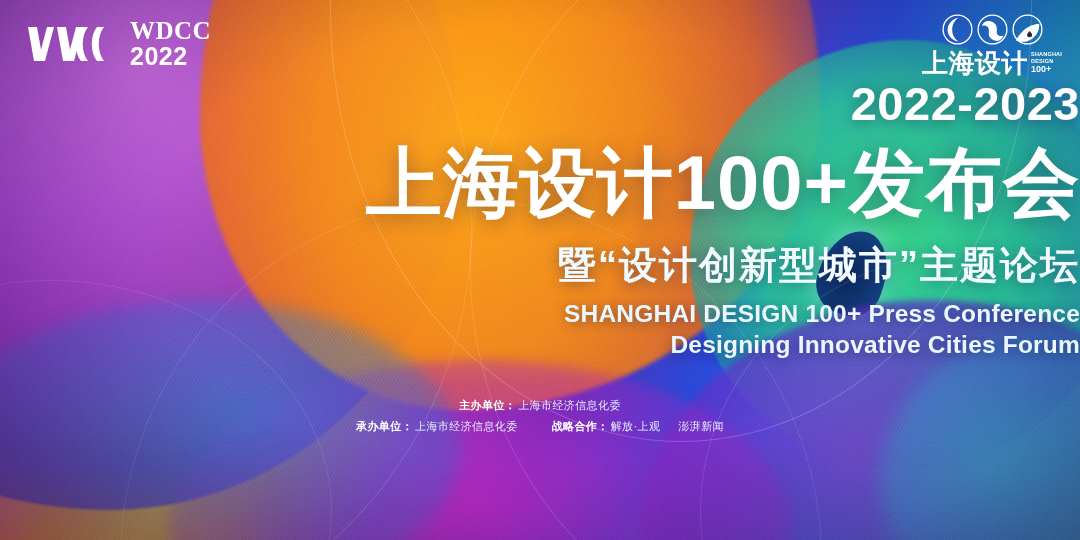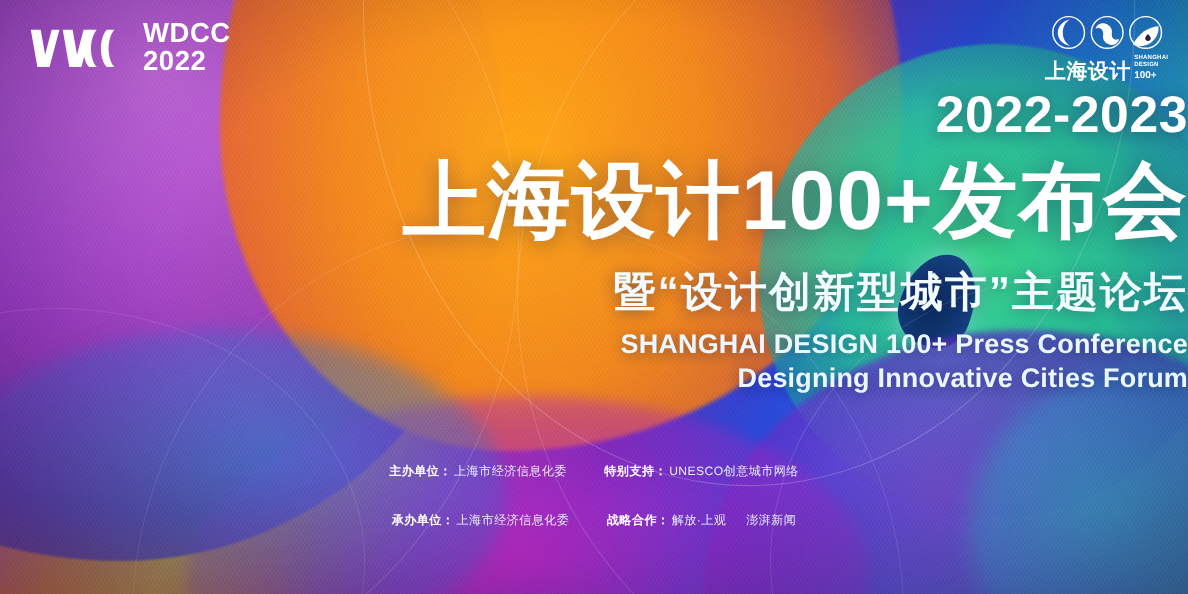--- a/index.html
+++ b/index.html
@@ -188,38 +188,38 @@
     gap: 11px;
     z-index: 6;
   }
   .wdcc-mark { width: 93px; height: 42px; display: block; }
   .wdcc-text {
     color: #ffffff;
     font-weight: 700;
     letter-spacing: .5px;
     line-height: 1.02;
   }
-  .wdcc-text .l1 { font-size: 25px; display: block; }
+  .wdcc-text .l1 { font-size: 25px; display: block; font-family: Liberation Serif, serif; }
   .wdcc-text .l2 { font-size: 25px; display: block; }
 
   
   .sdlogo {
     position: absolute;
     right: 18px; top: 14px;
     z-index: 6;
     display: flex;
     flex-direction: column;
     align-items: center;
     gap: 5px;
   }
   .sdlogo-marks { display: flex; gap: 4px; }
   .sdlogo-row2 { display: flex; align-items: flex-end; gap: 3px; }
   .sdlogo-cn {
     color: #fff;
-    font-size: 19px;
+    font-size: 26px;
     font-weight: 700;
     letter-spacing: .5px;
     line-height: 1;
   }
   .sdlogo-en {
     color: #fff;
     font-size: 5.5px;
     font-weight: 700;
     line-height: 1.18;
     letter-spacing: .2px;
@@ -290,21 +290,21 @@
   .credit-row {
     display: flex;
     align-items: baseline;
     justify-content: center;
     gap: 34px;
     font-size: 11px;
     letter-spacing: .4px;
     white-space: nowrap;
   }
   .credit-cell { display: inline-flex; align-items: baseline; gap: 2px; }
-  .credit-label { font-weight: 700; color: #ffffff; margin-top: 23px; }
+  .credit-label { font-weight: 700; color: #ffffff; }
   .credit-value { font-weight: 400; color: #e4eeff; }
   .credit-sep { display: inline-block; width: 14px; }
 </style>
 </head>
 <body>
 
 <div id="poster">
 
   <div class="bg-layer bg-base"></div>
   <div class="blob-violet-tl"></div>
@@ -378,24 +378,20 @@
       <span class="en1">SHANGHAI DESIGN 100+ Press Conference</span>
       <span class="en2">Designing Innovative Cities Forum</span>
     </div>
 
     <div class="credits">
       <div class="credit-row">
         <span class="credit-cell">
           <span class="credit-label">主办单位：</span>
           <span class="credit-value">上海市经济信息化委</span>
         </span>
-        <span class="credit-cell">
-          <span class="credit-label">特别支持：</span>
-          <span class="credit-value">UNESCO创意城市网络</span>
-        </span>
       </div>
       <div class="credit-row">
         <span class="credit-cell">
           <span class="credit-label">承办单位：</span>
           <span class="credit-value">上海市经济信息化委</span>
         </span>
         <span class="credit-cell">
           <span class="credit-label">战略合作：</span>
           <span class="credit-value">解放·上观</span>
           <span class="credit-sep"></span>

